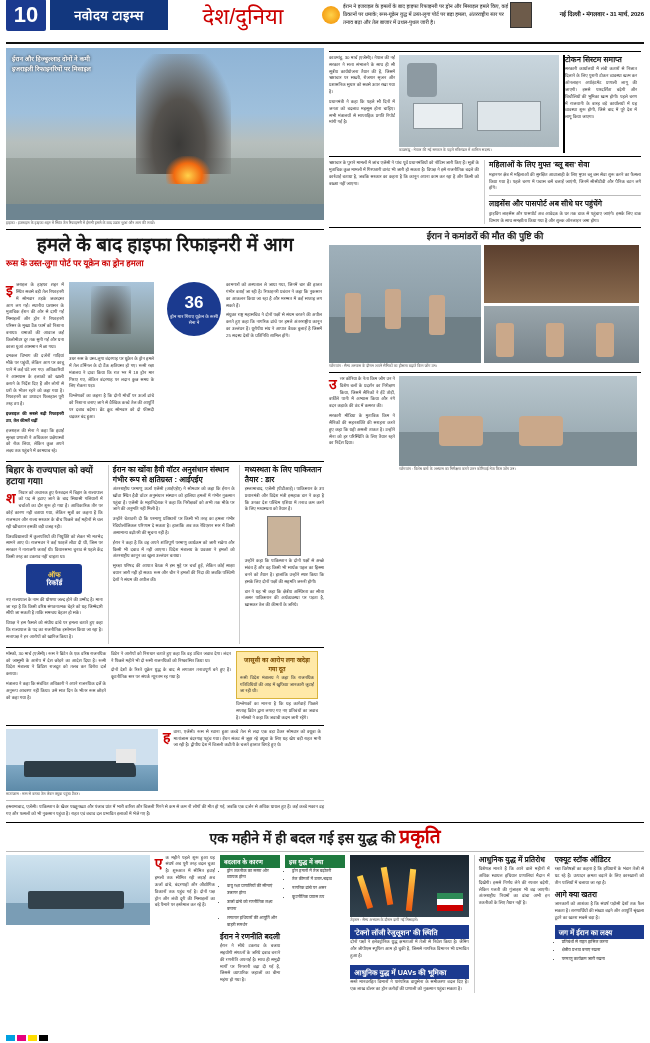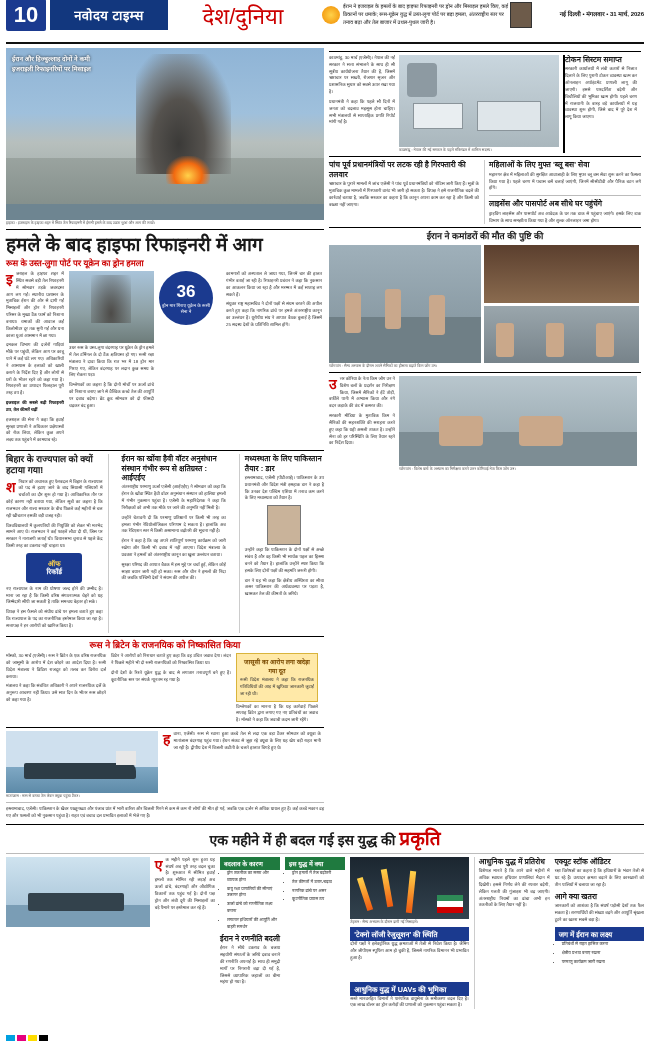--- a/index.html
+++ b/index.html
@@ -42,22 +42,22 @@
   .left { width:318px; }
   .right { width:312px; }
 
   
   .lead-photo { width:100%; height:172px; background:linear-gradient(#8fb4d6 0%, #9fc0dc 38%, #b7bfbd 55%, #8f9b97 100%); position:relative; }
   .smoke { position:absolute; left:130px; top:6px; width:95px; height:120px; background:radial-gradient(ellipse at 45% 75%, #3b3a38 0%, #55524e 35%, rgba(110,110,108,.6) 62%, rgba(160,165,168,0) 80%); }
   .fire { position:absolute; left:160px; top:108px; width:44px; height:28px; background:radial-gradient(ellipse at 50% 70%, #ffd24a 0%, #f26a10 45%, rgba(200,60,10,0) 75%); }
   .city { position:absolute; left:0; bottom:0; width:100%; height:62px; background:linear-gradient(#9aa39f,#7e8a86); }
   .water { position:absolute; left:0; bottom:0; width:100%; height:16px; background:#6e8591; }
   .lead-badge { position:absolute; left:6px; top:6px; width:96px; font-size:6.4px; font-weight:bold; color:#fff; line-height:1.5; text-shadow:0 0 3px #000; }
-  .head-main { font-size:19px; font-weight:bold; line-height:1.15; margin:4px 0 1px; }
-  .head-sub { font-size:8.4px; font-weight:bold; color:#c00; margin-bottom:3px; }
+  .head-main { font-size:19px; font-weight:bold; line-height:1.15; margin:4px 0 1px;text-align:center; }
+  .head-sub { font-size:8.4px; font-weight:bold; color:#c00; margin-bottom:14px; }
 
   .cols3 { display:flex; gap:5px; }
   .dropcap { float:left; font-size:14px; font-weight:bold; color:#c00; line-height:1; padding:1px 3px 1px 0; }
 
   .circle-36 { width:54px;height:54px;border-radius:50%;background:#1b3a8f;color:#fff;display:flex;flex-direction:column;align-items:center;justify-content:center;font-size:4.6px;text-align:center;line-height:1.3;}
   .circle-36 b { font-size:17px; display:block; }
 
   .boxhead { font-size:9px; font-weight:bold; line-height:1.25; margin-bottom:2px; }
   .boxhead.red { color:#c00; }
   .smallhead { font-size:7.6px; font-weight:bold; line-height:1.25; margin-bottom:2px; }
@@ -129,21 +129,21 @@
         <div style="width:85px">
           <div class="photo" style="width:100%;height:72px;background:linear-gradient(#a9c4da,#8d9fa3 60%,#6d7c7a);position:relative">
             <div style="position:absolute;left:22px;top:4px;width:40px;height:48px;background:radial-gradient(ellipse at 50% 80%,#4d4b48,rgba(150,155,158,0))"></div>
           </div>
           <div class="body-col" style="margin-top:2px">
             <p>उधर रूस के उस्त-लुगा बंदरगाह पर यूक्रेन के ड्रोन हमले में तेल टर्मिनल के दो टैंक क्षतिग्रस्त हो गए। रूसी रक्षा मंत्रालय ने दावा किया कि रात भर में 18 ड्रोन मार गिराए गए, लेकिन बंदरगाह पर लदान कुछ समय के लिए रोकना पड़ा।</p>
             <p>विश्लेषकों का कहना है कि दोनों मोर्चों पर ऊर्जा ढांचे को निशाना बनाए जाने से वैश्विक कच्चे तेल की आपूर्ति पर दबाव बढ़ेगा। ब्रेंट क्रूड सोमवार को दो फीसदी चढ़कर बंद हुआ।</p>
           </div>
         </div>
         <div style="width:62px">
-          <div style="display:flex;justify-content:flex-start;margin-bottom:3px">
+          <div style="display:flex;justify-content:flex-end;margin-bottom:3px">
             <div class="circle-36">
               <b>36</b>
               <span>ड्रोन मार गिराए यूक्रेन के रूसी सेना ने</span>
             </div>
           </div>
         </div>
         <div style="width:96px" class="body-col">
           <p>कामगारों को अस्पताल ले जाया गया, जिनमें चार की हालत गंभीर बताई जा रही है। रिफाइनरी प्रबंधन ने कहा कि नुकसान का आकलन किया जा रहा है और मरम्मत में कई सप्ताह लग सकते हैं।</p>
           <p>संयुक्त राष्ट्र महासचिव ने दोनों पक्षों से संयम बरतने की अपील करते हुए कहा कि नागरिक ढांचे पर हमले अंतरराष्ट्रीय कानून का उल्लंघन हैं। यूरोपीय संघ ने आपात बैठक बुलाई है जिसमें 25 सदस्य देशों के प्रतिनिधि शामिल होंगे।</p>
         </div>
@@ -164,21 +164,21 @@
               <span class="o">ऑफ</span>
               <span>रिकॉर्ड</span>
             </div>
           </div>
           <div class="body-col">
             <p>नए राज्यपाल के नाम की घोषणा जल्द होने की उम्मीद है। माना जा रहा है कि किसी वरिष्ठ संगठनात्मक चेहरे को यह जिम्मेदारी सौंपी जा सकती है ताकि समन्वय बेहतर हो सके।</p>
             <p>विपक्ष ने इस फैसले को संघीय ढांचे पर हमला बताते हुए कहा कि राज्यपाल के पद का राजनीतिक इस्तेमाल किया जा रहा है। सत्तापक्ष ने इन आरोपों को खारिज किया है।</p>
           </div>
         </div>
 
-        <div style="width:136px;border-left:1px solid #ccc;border-right:1px solid #ccc;padding:0 13px">
+        <div style="width:136px;border-left:1px solid #ccc;border-right:1px solid #ccc;padding:0 4px">
           <div class="smallhead">ईरान का खोंवा हैवी वॉटर अनुसंधान संस्थान गंभीर रूप से क्षतिग्रस्त : आईएईए</div>
           <div class="body-col">
             <p>अंतरराष्ट्रीय परमाणु ऊर्जा एजेंसी (आईएईए) ने सोमवार को कहा कि ईरान के खोंवा स्थित हैवी वॉटर अनुसंधान संस्थान को हालिया हमलों में गंभीर नुकसान पहुंचा है। एजेंसी के महानिदेशक ने कहा कि निरीक्षकों को अभी तक मौके पर जाने की अनुमति नहीं मिली है।</p>
             <p>उन्होंने चेतावनी दी कि परमाणु प्रतिष्ठानों पर किसी भी तरह का हमला गंभीर रेडियोलॉजिकल परिणाम दे सकता है। हालांकि अब तक रेडिएशन स्तर में किसी असामान्य बढ़ोतरी की सूचना नहीं है।</p>
             <p>ईरान ने कहा है कि वह अपने शांतिपूर्ण परमाणु कार्यक्रम को जारी रखेगा और किसी भी दबाव में नहीं आएगा। विदेश मंत्रालय के प्रवक्ता ने हमलों को अंतरराष्ट्रीय कानून का खुला उल्लंघन बताया।</p>
             <p>सुरक्षा परिषद की आपात बैठक में इस मुद्दे पर चर्चा हुई, लेकिन कोई साझा बयान जारी नहीं हो सका। रूस और चीन ने हमलों की निंदा की जबकि पश्चिमी देशों ने संयम की अपील की।</p>
           </div>
         </div>
 
         <div style="width:82px">
@@ -191,21 +191,20 @@
           </div>
           <div class="body-col">
             <p>उन्होंने कहा कि पाकिस्तान के दोनों पक्षों से अच्छे संबंध हैं और वह किसी भी सार्थक पहल का हिस्सा बनने को तैयार है। हालांकि उन्होंने स्पष्ट किया कि इसके लिए दोनों पक्षों की सहमति जरूरी होगी।</p>
             <p>डार ने यह भी कहा कि क्षेत्रीय अस्थिरता का सीधा असर पाकिस्तान की अर्थव्यवस्था पर पड़ता है, खासकर तेल की कीमतों के जरिये।</p>
           </div>
         </div>
       </div>
 
       <div class="rule"></div>
 
-      <div class="boxhead red" style="text-align:center">रूस ने ब्रिटेन के राजनयिक को निष्कासित किया</div>
       <div style="display:flex;gap:5px">
         <div style="width:100px" class="body-col">
           <p>मॉस्को, 30 मार्च (एजेंसी)। रूस ने ब्रिटेन के एक वरिष्ठ राजनयिक को जासूसी के आरोप में देश छोड़ने का आदेश दिया है। रूसी विदेश मंत्रालय ने ब्रिटिश राजदूत को तलब कर विरोध दर्ज कराया।</p>
           <p>मंत्रालय ने कहा कि संबंधित अधिकारी ने अपने राजनयिक दर्जे के अनुरूप आचरण नहीं किया। उसे सात दिन के भीतर रूस छोड़ने को कहा गया है।</p>
         </div>
         <div style="width:120px" class="body-col">
           <p>ब्रिटेन ने आरोपों को निराधार बताते हुए कहा कि वह उचित जवाब देगा। लंदन ने पिछले महीने भी दो रूसी राजनयिकों को निष्कासित किया था।</p>
           <p>दोनों देशों के रिश्ते यूक्रेन युद्ध के बाद से लगातार तनावपूर्ण बने हुए हैं। कूटनीतिक स्तर पर संपर्क न्यूनतम रह गया है।</p>
         </div>
         <div style="width:82px">
@@ -258,21 +257,20 @@
         <div style="width:74px;border-left:2px solid #000000;">
           <div class="smallhead">टोकन सिस्टम समाप्त</div>
           <div class="body-col">सरकारी कार्यालयों में लंबी कतारों से निजात दिलाने के लिए पुरानी टोकन व्यवस्था खत्म कर ऑनलाइन अपॉइंटमेंट प्रणाली लागू की जाएगी। इससे पारदर्शिता बढ़ेगी और बिचौलियों की भूमिका खत्म होगी। पहले चरण में राजधानी के बारह बड़े कार्यालयों में यह व्यवस्था शुरू होगी, जिसे बाद में पूरे देश में लागू किया जाएगा।</div>
         </div>
       </div>
 
       <div class="rule"></div>
 
       <div style="display:flex;gap:5px">
         <div style="width:150px">
-          <div class="smallhead">पांच पूर्व प्रधानमंत्रियों पर लटक रही है गिरफ्तारी की तलवार</div>
           <div class="body-col">भ्रष्टाचार के पुराने मामलों में जांच एजेंसी ने पांच पूर्व प्रधानमंत्रियों को नोटिस जारी किए हैं। सूत्रों के मुताबिक कुछ मामलों में गिरफ्तारी वारंट भी जारी हो सकता है। विपक्ष ने इसे राजनीतिक बदले की कार्रवाई बताया है, जबकि सरकार का कहना है कि कानून अपना काम कर रहा है और किसी को बख्शा नहीं जाएगा।</div>
         </div>
         <div style="width:157px;border-left:1px solid #ccc;padding-left:4px">
           <div class="smallhead">महिलाओं के लिए मुफ्त 'ब्लू बस' सेवा</div>
           <div class="body-col">महानगर क्षेत्र में महिलाओं की सुरक्षित आवाजाही के लिए मुफ्त ब्लू बस सेवा शुरू करने का फैसला किया गया है। पहले चरण में पचास बसें चलाई जाएंगी, जिनमें सीसीटीवी और पैनिक बटन लगे होंगे।</div>
           <div class="thinrule"></div>
           <div class="smallhead">लाइसेंस और पासपोर्ट अब सीधे घर पहुंचेंगे</div>
           <div class="body-col">ड्राइविंग लाइसेंस और पासपोर्ट अब आवेदक के घर तक डाक से पहुंचाए जाएंगे। इसके लिए डाक विभाग के साथ समझौता किया गया है और शुल्क ऑनलाइन जमा होगा।</div>
         </div>
       </div>
@@ -360,21 +358,21 @@
     <div style="width:122px">
       <div class="photo" style="height:62px;background:linear-gradient(#1b2630,#32424e);position:relative">
         <div style="position:absolute;left:12px;bottom:8px;width:6px;height:34px;background:linear-gradient(#ffd24a,#f05a10);transform:rotate(-18deg)"></div>
         <div style="position:absolute;left:34px;bottom:12px;width:6px;height:38px;background:linear-gradient(#ffd24a,#f05a10);transform:rotate(-10deg)"></div>
         <div style="position:absolute;left:58px;bottom:6px;width:6px;height:42px;background:linear-gradient(#ffd24a,#f05a10);transform:rotate(6deg)"></div>
         <div style="position:absolute;right:6px;bottom:6px;width:26px;height:18px;background:linear-gradient(#2e8b57 33%,#fff 33% 66%,#c00 66%)"></div>
       </div>
       <div class="cap">तेहरान : सैन्य अभ्यास के दौरान दागी गईं मिसाइलें।</div>
       <div class="bluebar" style="margin-top:2px">'टेक्नो लॉजी रेजुलूशन' की स्थिति</div>
       <div class="body-col">दोनों पक्षों ने इलेक्ट्रॉनिक युद्ध क्षमताओं में तेजी से निवेश किया है। जैमिंग और जीपीएस स्पूफिंग आम हो चुकी है, जिससे नागरिक विमानन भी प्रभावित हुआ है।</div>
-      <div class="bluebar" style="margin-top:20px">आधुनिक युद्ध में UAVs की भूमिका</div>
+      <div class="bluebar" style="margin-top:6px">आधुनिक युद्ध में UAVs की भूमिका</div>
       <div class="body-col">सस्ते मानवरहित विमानों ने पारंपरिक वायुसेना के समीकरण बदल दिए हैं। एक लाख डॉलर का ड्रोन करोड़ों की प्रणाली को नुकसान पहुंचा सकता है।</div>
     </div>
     <div style="width:78px;border-left:1px solid #ccc;padding-left:4px">
       <div class="smallhead">आधुनिक युद्ध में प्रतिरोध</div>
       <div class="body-col">विशेषज्ञ मानते हैं कि आने वाले महीनों में अधिक स्वायत्त हथियार प्रणालियां मैदान में दिखेंगी। इससे निर्णय लेने की रफ्तार बढ़ेगी, लेकिन गलती की गुंजाइश भी बढ़ जाएगी। अंतरराष्ट्रीय नियमों का ढांचा अभी इन तकनीकों के लिए तैयार नहीं है।</div>
     </div>
     <div style="width:92px">
       <div class="smallhead">एक्यूट स्टॉक ऑडिटर</div>
       <div class="body-col">रक्षा विशेषज्ञों का कहना है कि हथियारों के भंडार तेजी से घट रहे हैं। उत्पादन क्षमता बढ़ाने के लिए कारखानों को तीन पालियों में चलाया जा रहा है।</div>
       <div class="smallhead" style="margin-top:3px">आगे क्या खतरा</div>

